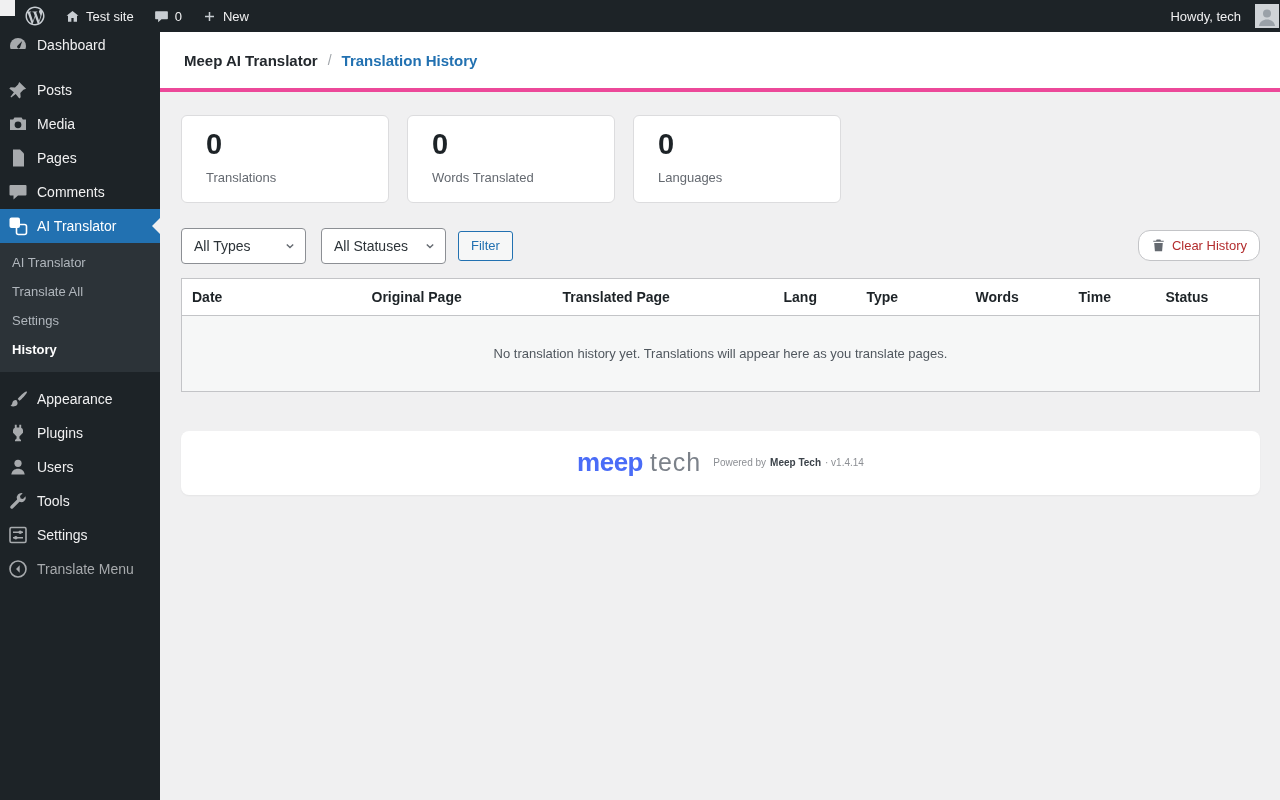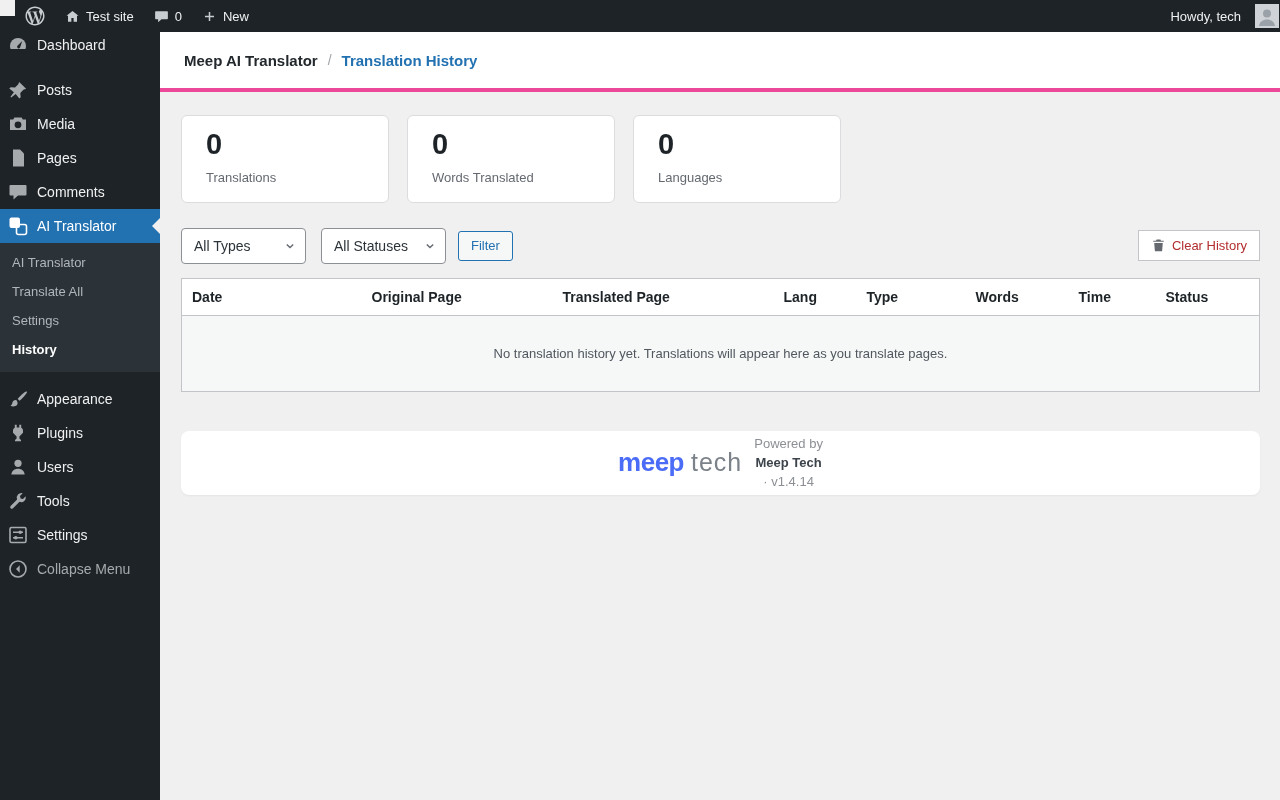--- a/index.html
+++ b/index.html
@@ -70,21 +70,21 @@
   }
   .select + .select { margin-left: 15px; }
   .chev { position: absolute; right: 7px; color: #646970; display: flex; }
   .btn-filter {
     margin-left: 12px; height: 30px; padding: 0 12px; background: #f6f7f7;
     border: 1px solid #2271b1; border-radius: 3px; color: #2271b1;
     font-size: 13px; cursor: pointer; font-family: inherit;
   }
   .btn-clear {
     margin-left: auto; height: 31px; display: flex; align-items: center; gap: 6px;
-    padding: 0 12px; background: #fff; border: 1px solid #c3c4c7; border-radius: 0;
+    padding: 0 12px; background: #fff; border: 1px solid #c3c4c7; border-radius: 12px;
     color: #b32d2e; font-size: 13px; cursor: pointer; font-family: inherit;
   }
   .trash { color: #646970; display: flex; }
 
   .history-table {
     width: 100%; margin-top: 14px; border-collapse: collapse;
     background: #fff; border: 1px solid #c3c4c7; table-layout: fixed;
   }
   .history-table th {
     text-align: left; padding: 10px; font-size: 14px; font-weight: 600;
@@ -95,21 +95,21 @@
     color: #50575e; background: #f6f7f7;
   }
 
   .footer-card {
     margin-top: 39px; height: 64px; background: #fff; border-radius: 8px;
     display: flex; align-items: center; justify-content: center;
     box-shadow: 0 1px 2px rgba(0,0,0,.05);
   }
   .logo-meep { font-size: 26px; font-weight: 700; color: #4a6cf7; letter-spacing: -.5px; }
   .logo-tech { font-size: 25px; font-weight: 400; color: #7c828a; margin-left: 7px; letter-spacing: 1px; }
-  .powered { margin-left: 12px; font-size: 13px; color: #8c8f94; display: flex; align-items: center; gap: 4px; flex-direction: column; }
+  .powered { margin-left: 12px; font-size: 10px; color: #8c8f94; display: flex; align-items: center; gap: 4px; }
   .powered .brand { color: #3c434a; font-weight: 700; text-decoration: none; cursor: pointer; }
 </style>
 </head>
 <body>
 
 <div class="admin-bar">
   <div class="ab-item">
     <span class="abicon">
       <svg viewBox="0 0 20 20" width="20" height="20">
           <path fill="currentColor" d="M10 .5C4.75.5.5 4.75.5 10S4.75 19.5 10 19.5 19.5 15.25 19.5 10 15.25.5 10 .5zM1.96 10c0-1.16.25-2.27.7-3.27l3.83 10.5A8.04 8.04 0 0 1 1.96 10zM10 18.04c-.79 0-1.55-.11-2.27-.33l2.41-7 2.47 6.77.06.11c-.84.29-1.73.45-2.67.45zm1.1-11.8c.48-.03.92-.08.92-.08.43-.05.38-.69-.05-.66 0 0-1.3.1-2.14.1-.79 0-2.11-.1-2.11-.1-.43-.03-.48.64-.05.66 0 0 .41.05.84.08l1.25 3.41-1.75 5.25-2.91-8.66c.48-.02.92-.07.92-.07.43-.05.38-.69-.05-.66 0 0-1.3.1-2.13.1h-.52A8.03 8.03 0 0 1 10 1.96c2.09 0 4 .8 5.43 2.11h-.1c-.79 0-1.35.69-1.35 1.43 0 .66.38 1.22.79 1.88.31.53.67 1.22.67 2.21 0 .69-.26 1.48-.61 2.59l-.8 2.68zm2.89 10.67 2.46-7.1c.46-1.15.61-2.07.61-2.89 0-.3-.02-.57-.05-.83a8.04 8.04 0 0 1-3.02 10.82z"></path>
@@ -269,21 +269,21 @@
     </span>
     <span>Settings</span>
   </div>
   <div class="menu-item dim">
     <span class="mi-icon">
       <svg viewBox="0 0 20 20" width="20" height="20">
           <circle cx="10" cy="10" r="8" fill="none" stroke="currentColor" stroke-width="1.6"></circle>
           <path fill="currentColor" d="M11.7 6.3 8 10l3.7 3.7z"></path>
         </svg>
     </span>
-    <span>Collapse Menu</span>
+    <span>Translate Menu</span>
   </div>
 </nav>
 
 <div class="main">
   <div class="header-bar">
     <span class="bc-root">Meep AI Translator</span>
     <span class="bc-sep">/</span>
     <a class="bc-current">Translation History</a>
   </div>
 

